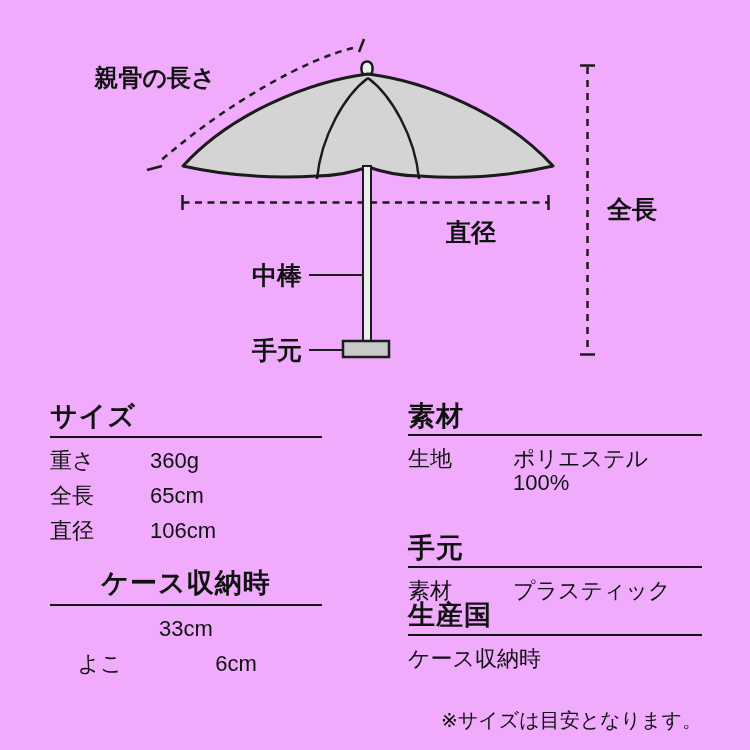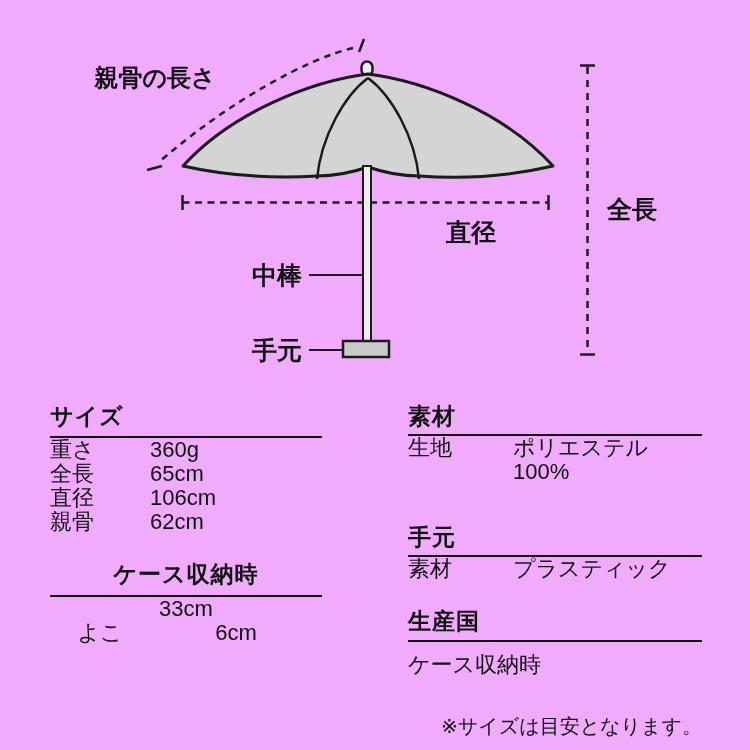--- a/index.html
+++ b/index.html
@@ -7,31 +7,31 @@
     position:relative;width:750px;height:750px;background:#f0abfc;
     font-family:"Liberation Sans","DejaVu Sans",sans-serif;color:#111;
     overflow:hidden;
   }
   .diagram{position:absolute;left:0;top:0;}
   .dlabel{font-family:"Liberation Sans","DejaVu Sans",sans-serif;font-weight:600;fill:#111;}
   .col{position:absolute;}
   .col-left{left:50px;top:404px;width:272px;}
   .col-right{left:408px;top:404px;width:294px;}
   .spec h3{
-    margin:0;padding:0 0 8px 0;font-size:23px;line-height:24px;font-weight:700;
+    margin:0;padding:0 0 8px 0;font-size:27px;line-height:24px;font-weight:700;
     letter-spacing:1px;border-bottom:2px solid #111;color:#111;
   }
-  .spec .row{display:flex;font-size:22px;line-height:24px;font-weight:400;}
+  .spec .row{display:flex;margin-top:11px;font-size:22px;line-height:24px;font-weight:400;}
   .col-left .row .lbl{width:100px;flex:0 0 100px;}
   .col-right .row .lbl{width:105px;flex:0 0 105px;}
   .row .val{flex:1;}
   .sec-case{margin-top:28px;text-align:center;}
   .sec-case h3{padding-bottom:9px;}
   .sec-handle{margin-top:41px;}
-  .sec-country{margin-top:28px;}
+  .sec-country{}
   .sec-material h3,.sec-handle h3{padding-bottom:6px;}
   .sec-country h3{padding-bottom:7px;}
   .single{margin-top:11px;font-size:22px;line-height:24px;}
   .footnote{margin-top:37px;text-align:right;font-size:20px;line-height:24px;font-weight:500;}
 </style>
 </head>
 <body>
 
 <div class="page">
 
@@ -93,24 +93,20 @@
         <span class="val">360g</span>
       </div>
       <div class="row">
         <span class="lbl">全長</span>
         <span class="val">65cm</span>
       </div>
       <div class="row">
         <span class="lbl">直径</span>
         <span class="val">106cm</span>
       </div>
-      <div class="row">
-        <span class="lbl">親骨</span>
-        <span class="val">62cm</span>
-      </div>
     </section>
 
     <section class="spec sec-case">
       <h3>ケース収納時</h3>
       <div class="row">
         <span class="val">33cm</span>
       </div>
       <div class="row">
         <span class="lbl">よこ</span>
         <span class="val">6cm</span>

